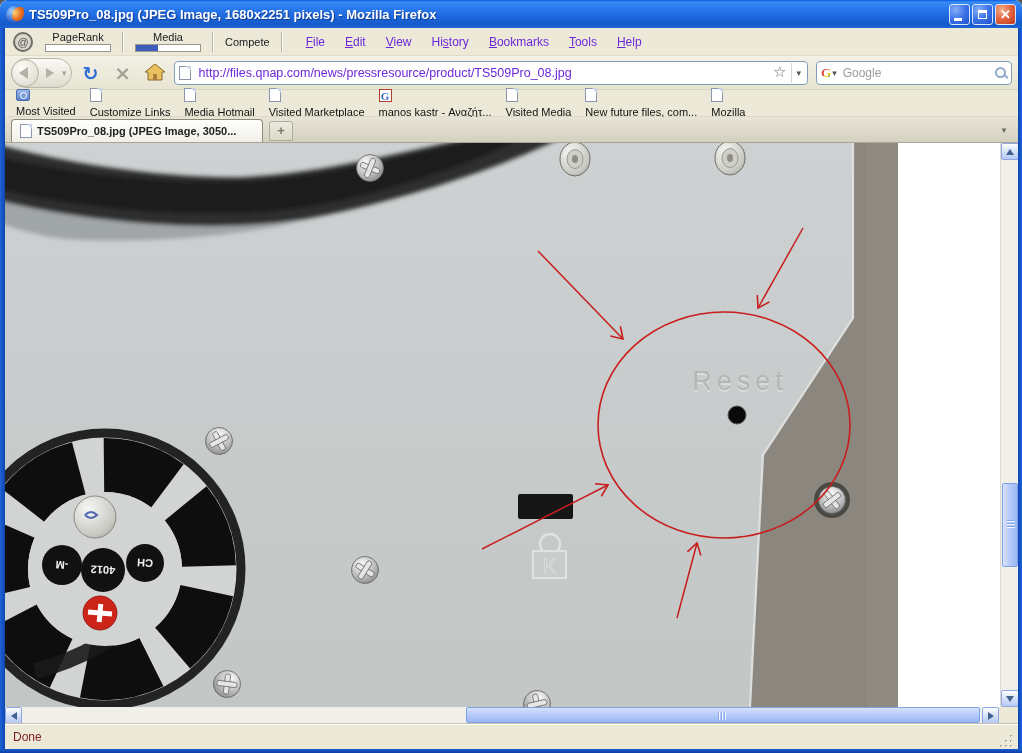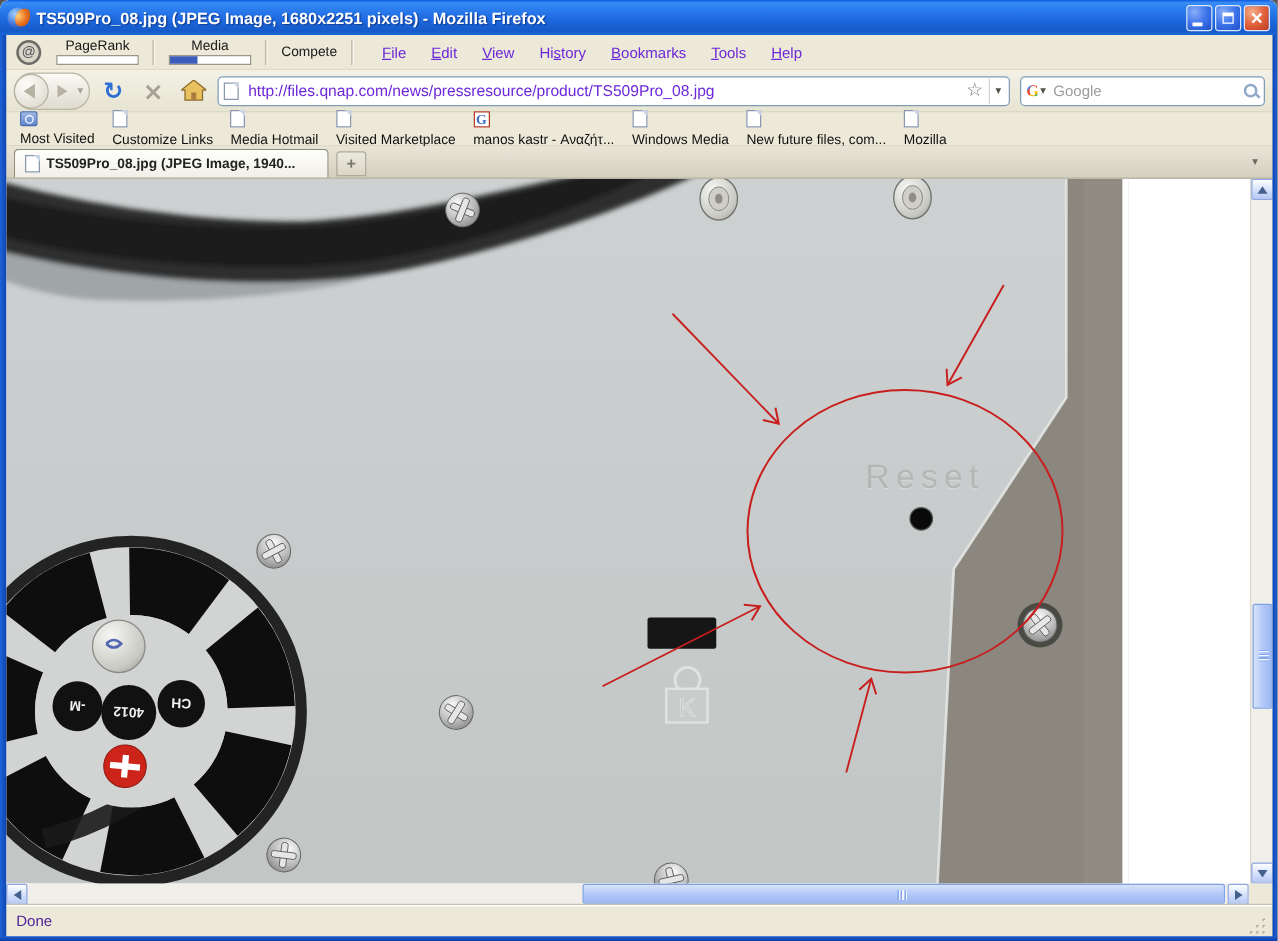--- a/index.html
+++ b/index.html
@@ -122,21 +122,21 @@
   .tri-l{width:0;height:0;border:4px solid transparent;border-right:6px solid #44618e;border-left:none;}
   .tri-r{width:0;height:0;border:4px solid transparent;border-left:6px solid #44618e;border-right:none;}
   .hthumb{position:absolute;left:461px;top:0;width:514px;height:16px;border:1px solid #7da2e8;border-radius:2px;
     background:linear-gradient(180deg,#d7e3fd,#b4c9f8 50%,#9db8f4);}
   .hthumb::after{content:"";position:absolute;top:4px;left:50%;margin-left:-5px;height:8px;width:9px;
     background:repeating-linear-gradient(to right,#87a7ec 0 1px,rgba(255,255,255,.85) 1px 2px,transparent 2px 3px);}
   .scroll-corner{position:absolute;right:0;top:0;width:19px;height:17px;background:#ece9d8;}
   
   .statusbar{bottom:4px;height:25px;border-top:1px solid #fff;box-shadow:0 -1px 0 #c6c2b0;
     display:flex;align-items:center;padding:0 4px 0 8px;}
-  .status-text{font-size:12px;color:#4c1d95;}
+  .status-text{font-size:12px;color:#7f1d1d;}
   .resize-grip{margin-left:auto;width:15px;height:15px;align-self:flex-end;}
 </style>
 </head>
 <body>
 
 <div class="window">
 
   <div class="titlebar">
     <div class="fx-icon"></div>
     <div class="title-text">TS509Pro_08.jpg (JPEG Image, 1680x2251 pixels) - Mozilla Firefox</div>
@@ -236,36 +236,36 @@
     <div class="bm-item">
         <span class="page-icon"></span>
         <span>Visited Marketplace</span>
       </div>
     <div class="bm-item">
         <span class="bm-gicon">G</span>
         <span>manos kastr - Αναζήτ...</span>
       </div>
     <div class="bm-item">
         <span class="page-icon"></span>
-        <span>Windows Media</span>
+        <span>Visited Media</span>
       </div>
     <div class="bm-item">
         <span class="page-icon"></span>
         <span>New future files, com...</span>
       </div>
     <div class="bm-item">
         <span class="page-icon"></span>
         <span>Mozilla</span>
       </div>
   </div>
 
   <div class="row tabbar">
     <div class="tab">
       <span class="page-icon"></span>
-      <span class="tab-label">TS509Pro_08.jpg (JPEG Image, 1940...</span>
+      <span class="tab-label">TS509Pro_08.jpg (JPEG Image, 3050...</span>
     </div>
     <div class="newtab-btn">+</div>
     <div class="tablist-drop">▾</div>
   </div>
 
   <div class="content">
     <div class="photo-wrap">
       <svg width="898" height="564" viewBox="0 0 898 564">
         <defs>
           <linearGradient id="panelg" x1="0" y1="0" x2="0" y2="1">

